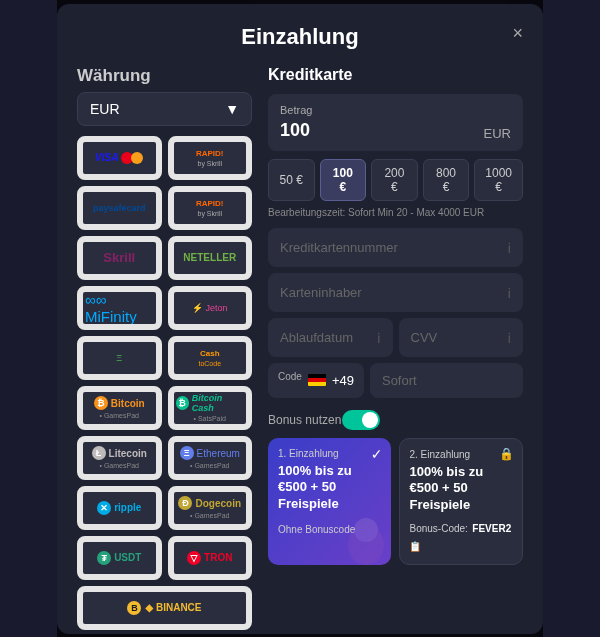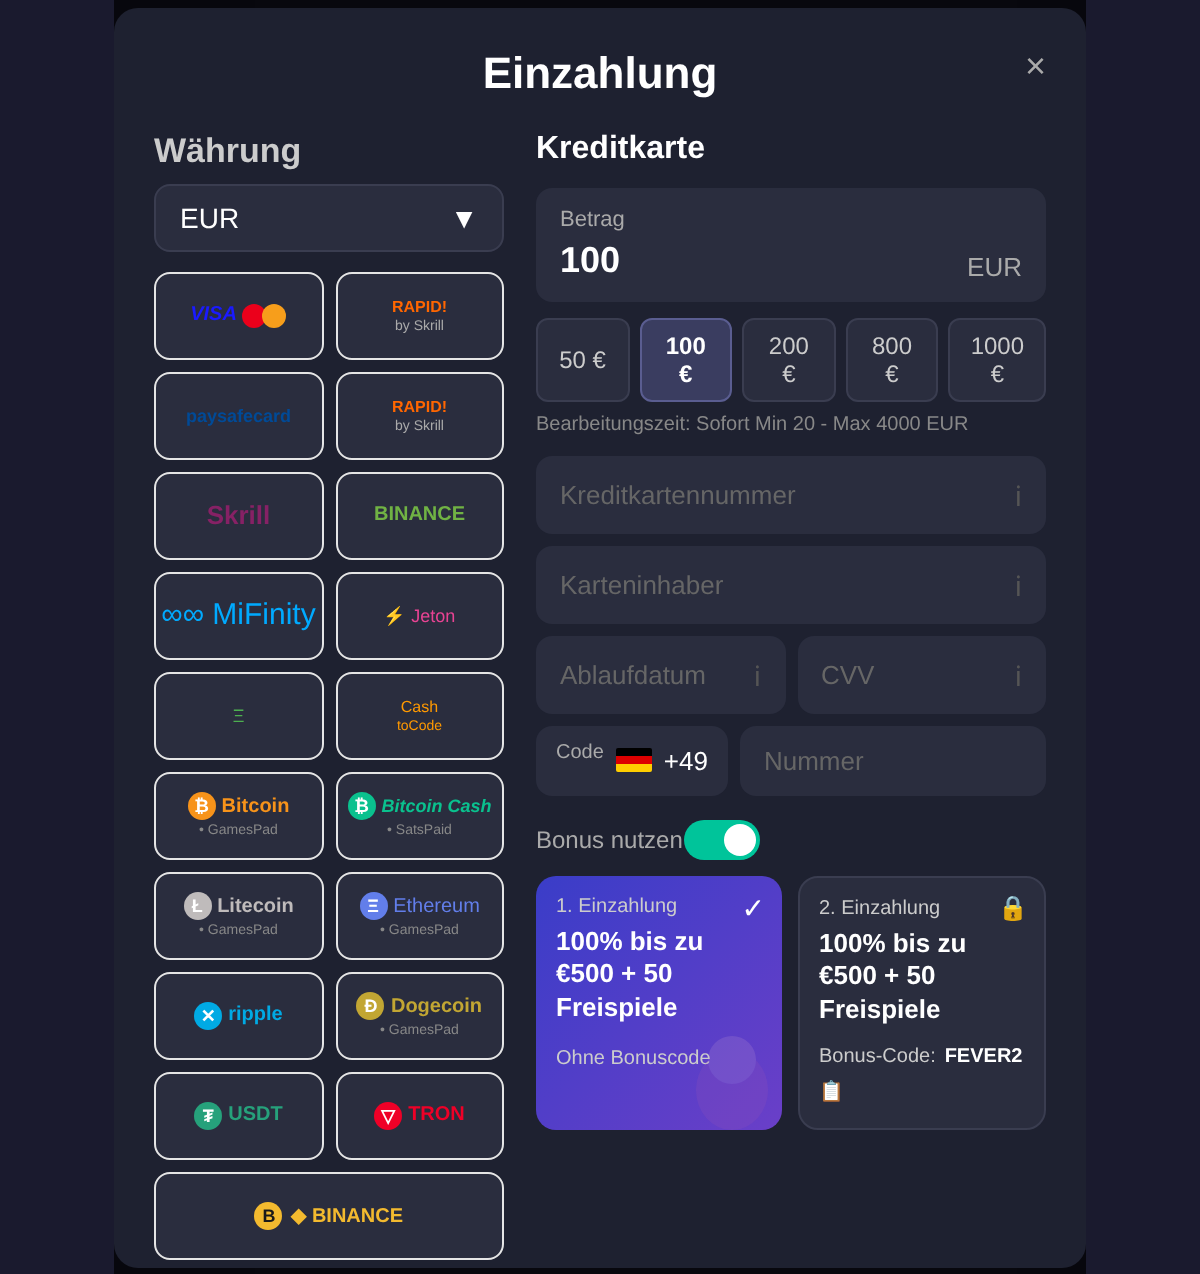--- a/index.html
+++ b/index.html
@@ -78,21 +78,21 @@
       gap: 6px;
     }
     .payment-item {
       background: #2a2d3e;
       border-radius: 8px;
       height: 44px;
       display: flex;
       align-items: center;
       justify-content: center;
       cursor: pointer;
-      border: 1px solid #e5e5e5;
+      border: 6px solid #e5e5e5;
       overflow: hidden;
       padding: 2px;
     }
     .payment-item.full-width {
       grid-column: span 2;
     }
     .mc-logo { display: flex; gap: 2px; }
     .mc-circle { width: 12px; height: 12px; border-radius: 50%; }
     .mc-red { background: #eb001b; }
     .mc-orange { background: #f79e1b; margin-left: -4px; }
@@ -384,20 +384,21 @@
       font-size: 9px;
       color: #e84393;
     }
     .ecoin-logo {
       font-size: 9px;
       color: #4daf50;
     }
     .cashtocode-logo {
       font-size: 8px;
       color: #ff9900;
+      font-weight: bold;
     }
     .section-header-label {
       font-size: 17px;
       font-weight: bold;
       color: #ccc;
       margin-bottom: 6px;
     }
   </style>
 </head>
 <body>
@@ -447,21 +448,21 @@
               <span class="rapid-logo">RAPID!</span>
               <span style="font-size:7px;color:#aaa;">by Skrill</span>
             </div>
           </div>
 
           <div class="payment-item">
             <span class="skrill-logo">Skrill</span>
           </div>
 
           <div class="payment-item">
-            <span class="neteller-logo">BINANCE</span>
+            <span class="neteller-logo">NETELLER</span>
           </div>
 
           <div class="payment-item">
             <span class="mifinity-logo">∞∞ MiFinity</span>
           </div>
 
           <div class="payment-item">
             <span class="jeton-logo">⚡ Jeton</span>
           </div>
 
@@ -629,21 +630,21 @@
             <div class="phone-code">
               <div class="flag-de">
                 <div class="flag-stripe flag-black"></div>
                 <div class="flag-stripe flag-red"></div>
                 <div class="flag-stripe flag-yellow"></div>
               </div>
               <span class="phone-code-text">+49</span>
             </div>
           </div>
           <div class="form-field" style="flex:2;margin-bottom:0;">
-            <span class="number-label">Nummer</span>
+            <span class="number-label">Sofort</span>
           </div>
         </div>
 
         <div class="boni-section">
           <div class="boni-header">
             <div class="bonus-toggle">
               <span class="toggle-label">Bonus nutzen</span>
               <div class="toggle-switch">
                 <div class="toggle-knob"></div>
               </div>

